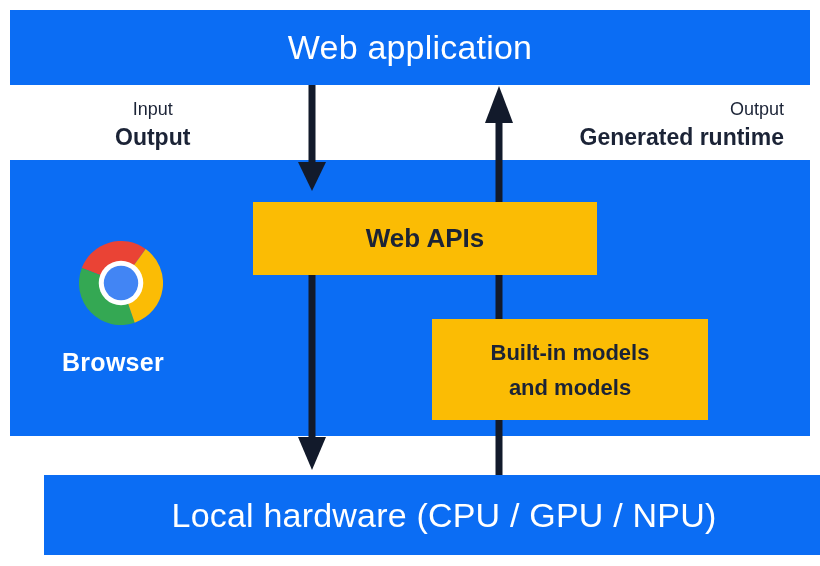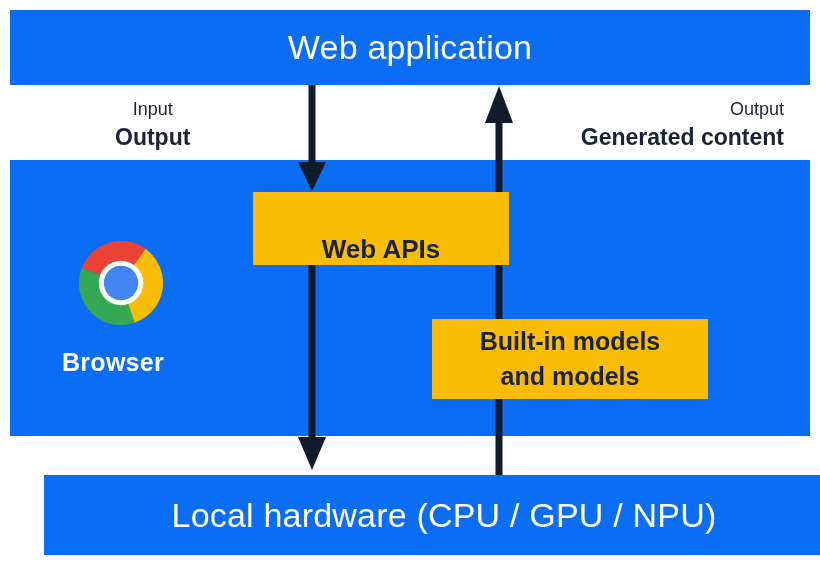--- a/index.html
+++ b/index.html
@@ -19,43 +19,43 @@
   .bar-label{color:var(--white); font-size:34px; font-weight:400; letter-spacing:.2px;}
   .io-block{position:absolute; top:99px; z-index:2; color:var(--navy); line-height:1.22;}
   .io-left{left:115px; text-align:center;}
   .io-right{right:36px; text-align:right;}
   .io-title{font-size:18px; font-weight:400;}
   .io-value{font-size:23px; font-weight:700; margin-top:2px;}
   .arrows{position:absolute; left:0; top:0; width:820px; height:566px; z-index:2; pointer-events:none;}
   .api-box{position:absolute; background:var(--yellow); z-index:3;
            display:flex; flex-direction:column; align-items:center; justify-content:center;
            color:var(--navy); font-weight:700; text-align:center;}
-  .web-apis-box{left:253px; top:192px; width:256px; height:73px; font-size:26px;justify-content:flex-end;}
-  .builtin-box{left:432px; top:319px; width:276px; height:80px; font-size:25px; line-height:35px;}
+  .web-apis-box{left:253px; top:202px; width:344px; height:73px; font-size:26px;}
+  .builtin-box{left:432px; top:319px; width:276px; height:101px; font-size:22px; line-height:35px;}
   .chrome-logo{position:absolute; left:79px; top:241px; width:84px; height:84px; z-index:2;}
   .browser-label{position:absolute; left:13px; top:348px; width:200px; text-align:center;
                  color:var(--white); font-size:25px; font-weight:600; z-index:2; letter-spacing:.3px;}
 </style>
 </head>
 <body>
 
 <div class="canvas">
 
   <div class="bar top-bar">
     <span class="bar-label">Web application</span>
   </div>
 
   <div class="io-block io-left">
     <div class="io-title">Input</div>
     <div class="io-value">Output</div>
   </div>
 
   <div class="io-block io-right">
     <div class="io-title">Output</div>
-    <div class="io-value">Generated content</div>
+    <div class="io-value">Generated runtime</div>
   </div>
 
   <div class="bar middle-bar"></div>
 
   <svg class="arrows" viewBox="0 0 820 566" aria-hidden="true">
     <g fill="var(--arrow)">
       <rect x="308.5" y="85" width="7" height="77"></rect>
       <polygon points="298,162 326,162 312,191"></polygon>
       <rect x="308.5" y="202" width="7" height="235"></rect>
       <polygon points="298,437 326,437 312,470"></polygon>

